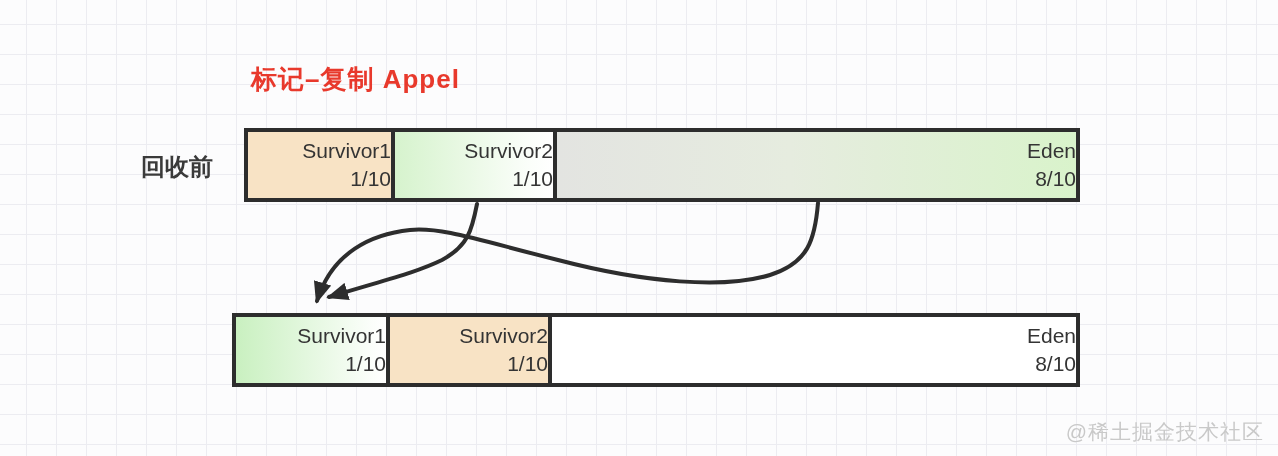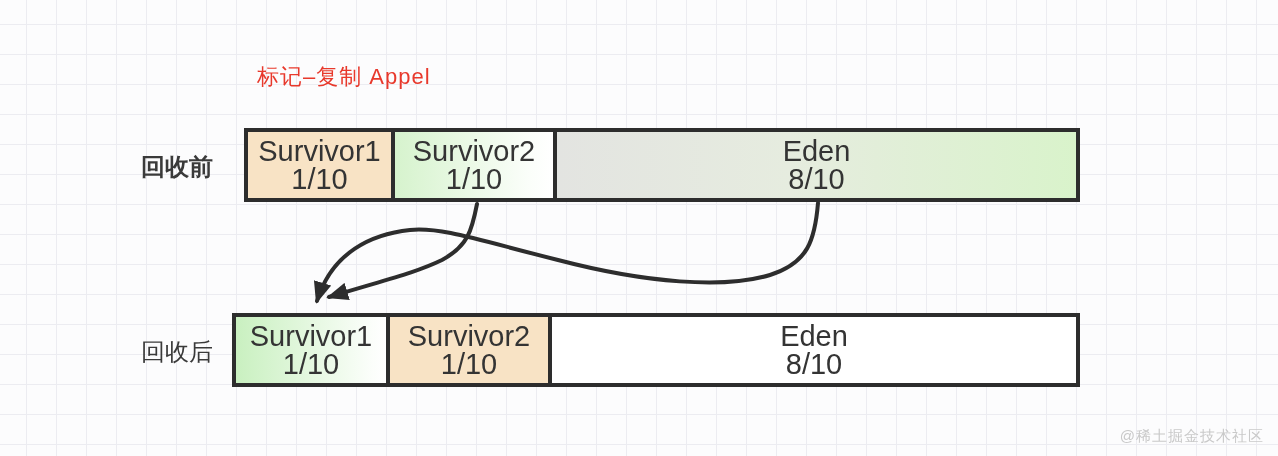--- a/index.html
+++ b/index.html
@@ -10,64 +10,63 @@
   .stage{
     position:relative;width:1278px;height:456px;
     background-color:#fcfcfd;
     background-image:
       linear-gradient(to right,#ececf1 1px,transparent 1px),
       linear-gradient(to bottom,#ececf1 1px,transparent 1px);
     background-size:30px 30px;
     background-position:-4px -6px;
   }
   .title{
-    position:absolute;left:257px;top:62px;
-    font-size:22px;font-weight:400;color:#e8392c;
+    position:absolute;left:251px;top:62px;
+    font-size:26px;font-weight:700;color:#e8392c;
     letter-spacing:1px;white-space:nowrap;
   }
   .row-label{
     position:absolute;width:100px;text-align:center;
     font-size:24px;color:#3a3a3a;white-space:nowrap;
   }
   .row-label.before{left:127px;top:151px;font-weight:bold;}
   .row-label.after{left:127px;top:336px;}
   .mem-box{
     position:absolute;box-sizing:border-box;
     border:4px solid #2d2d2d;
-    display:flex;flex-direction:column;align-items:center;justify-content:center;
-    font-size:29px;line-height:28px;color:#343434;text-align:center;
+    display:flex;flex-direction:column;align-items:flex-end;justify-content:center;
+    font-size:21px;line-height:28px;color:#343434;text-align:center;
   }
   .row1{top:128px;height:74px;}
   .row2{top:313px;height:74px;}
   .b1-s1{left:244px;width:151px;}
   .b1-s2{left:391px;width:166px;}
   .b1-eden{left:553px;width:527px;}
   .b2-s1{left:232px;width:158px;}
   .b2-s2{left:386px;width:166px;}
   .b2-eden{left:548px;width:532px;}
   .fill-peach{background:#f8e3c5;}
   .fill-green-fade{background:linear-gradient(to right,#d6f3cd 0%,#fbfefa 85%,#ffffff 100%);}
   .fill-gray-green{background:linear-gradient(to right,#e3e4e1 0%,#e6ecdf 45%,#d9f3cb 100%);}
   .fill-green-strong{background:linear-gradient(to right,#c9f0c0 0%,#fbfefa 90%,#ffffff 100%);}
   .fill-white{background:#ffffff;}
   .arrows{position:absolute;left:0;top:0;pointer-events:none;}
   .watermark{
     position:absolute;right:14px;bottom:10px;
-    font-size:15px;color:#c9c9c9;letter-spacing:1px;margin-left:8px;
+    font-size:21px;color:#c9c9c9;letter-spacing:1px;margin-left:8px;
   }
 </style>
 </head>
 <body>
 
 <div class="stage">
 
   <div class="title">标记–复制 Appel</div>
 
   <div class="row-label before">回收前</div>
-  <div class="row-label after">回收后</div>
 
   <div class="mem-box row1 b1-s1 fill-peach">
     <span>Survivor1</span>
     <span>1/10</span>
   </div>
   <div class="mem-box row1 b1-s2 fill-green-fade">
     <span>Survivor2</span>
     <span>1/10</span>
   </div>
   <div class="mem-box row1 b1-eden fill-gray-green">

